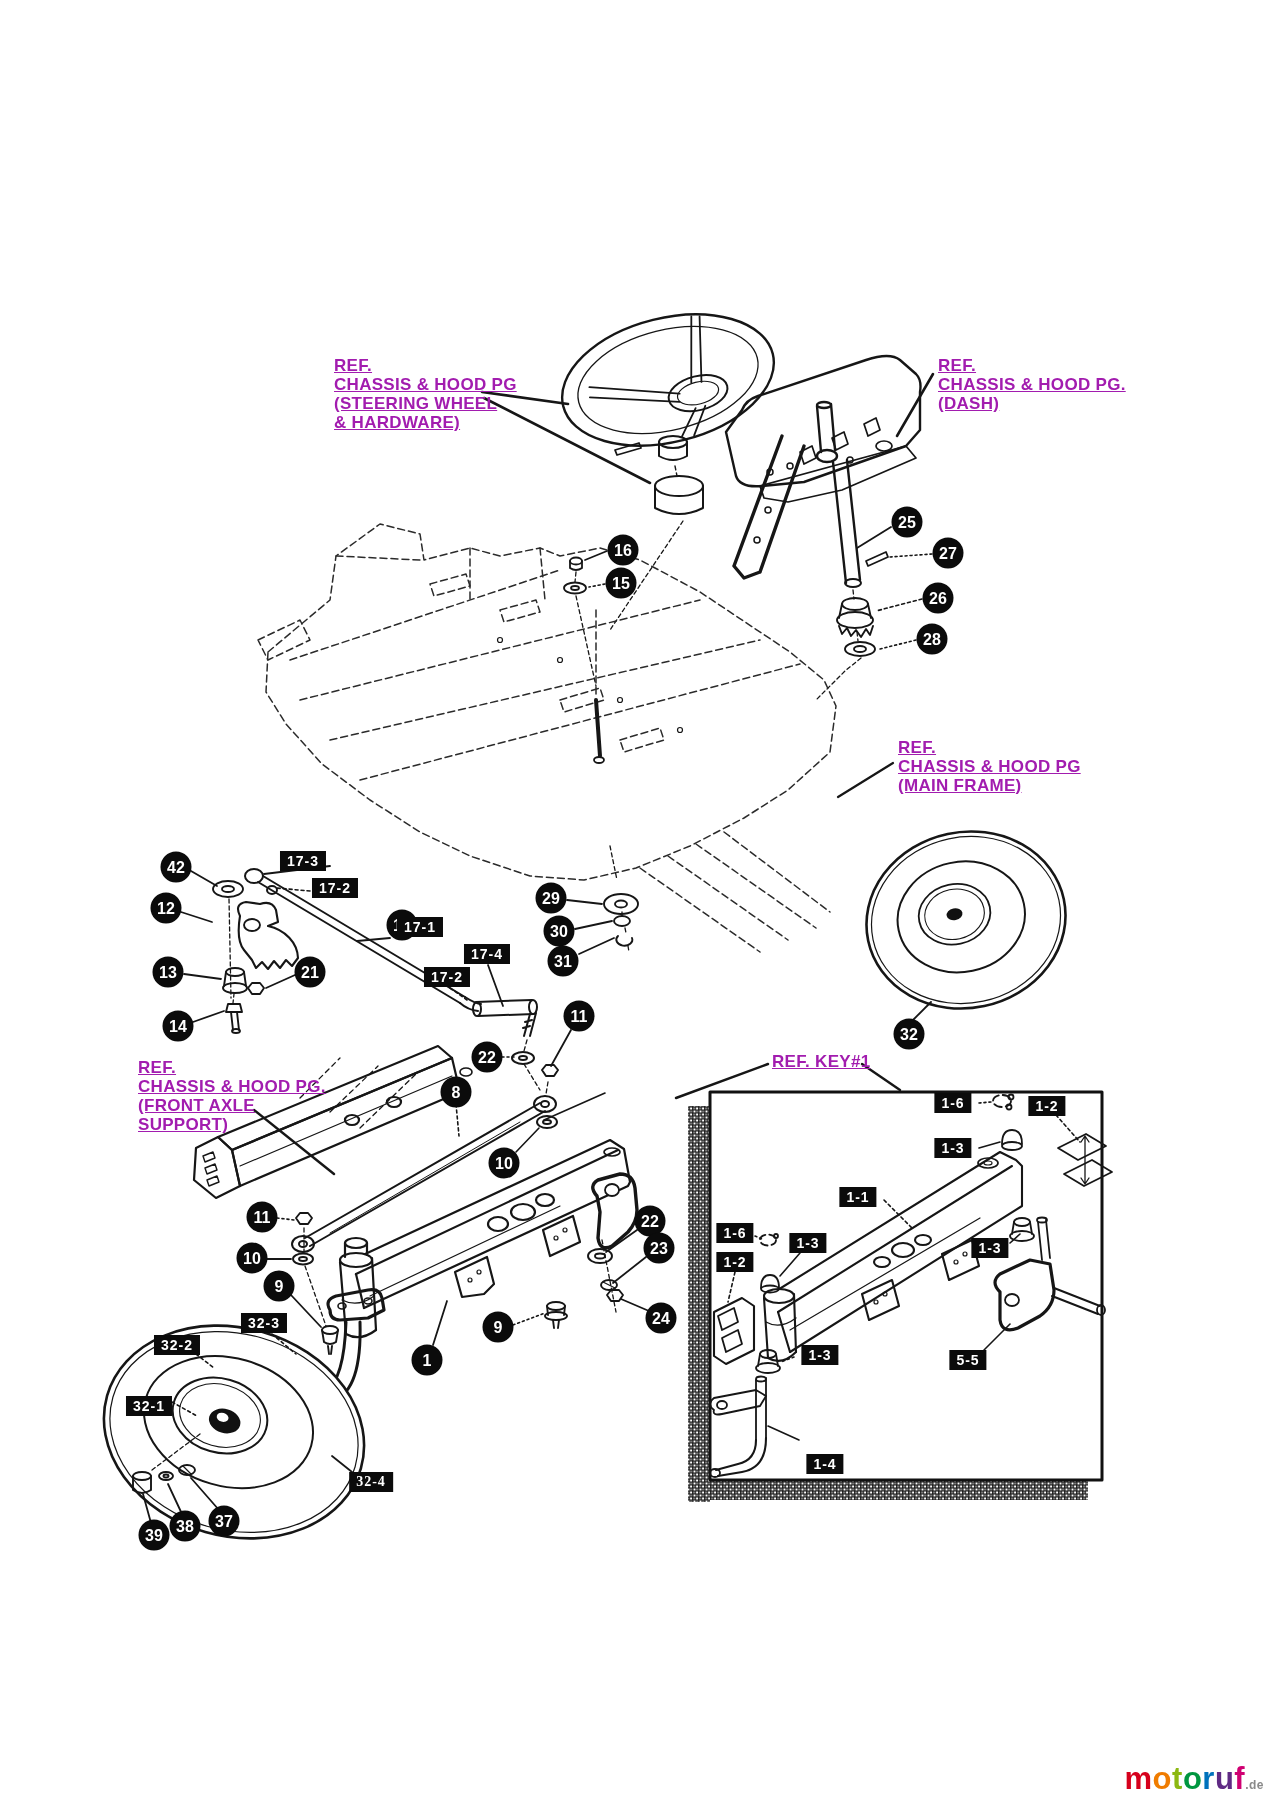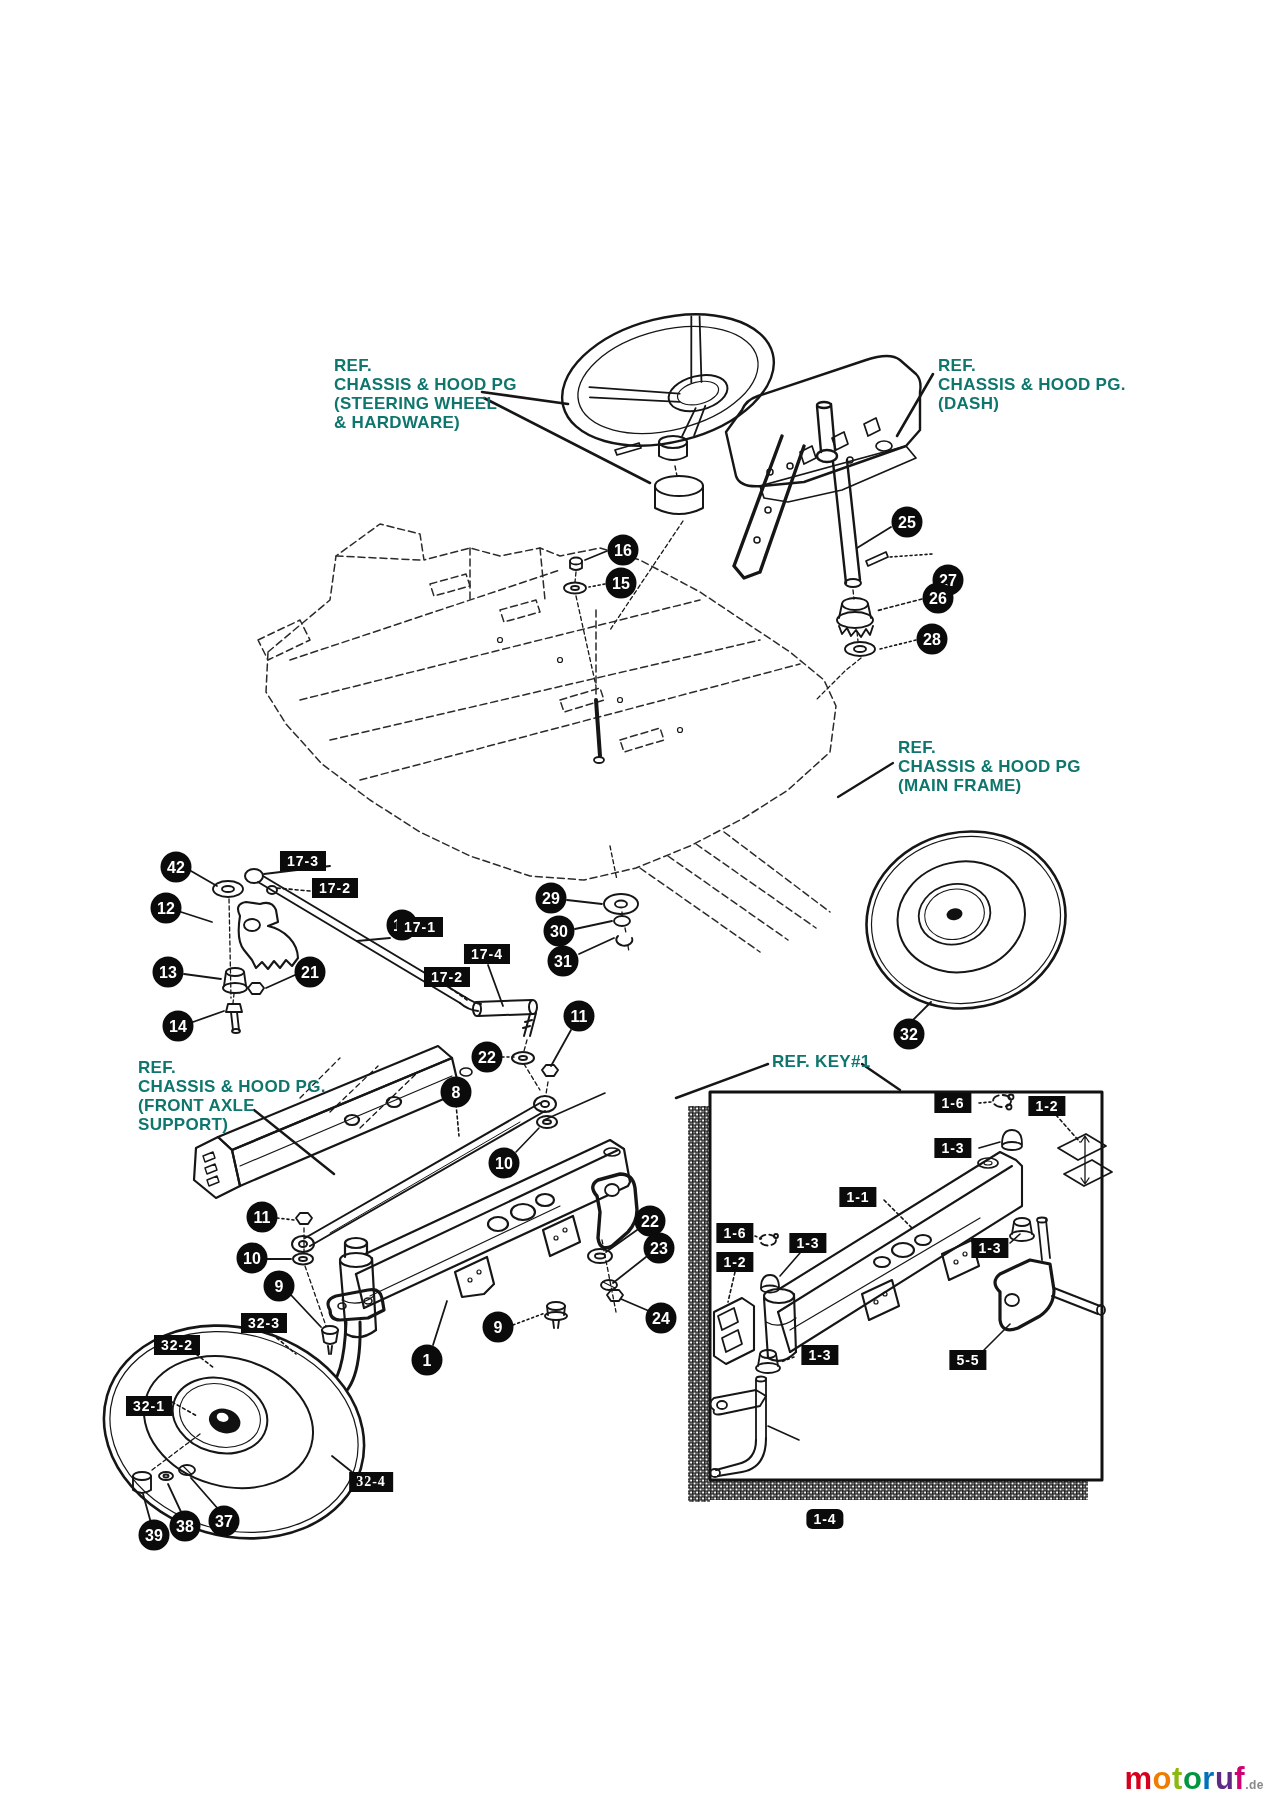--- a/index.html
+++ b/index.html
@@ -1,20 +1,20 @@
 <!DOCTYPE html>
 <html><head>
 <meta charset="utf-8">
 <style>
   html,body{margin:0;padding:0;background:#ffffff;}
   .stage{position:relative;width:1280px;height:1800px;background:#ffffff;
          font-family:"Liberation Sans",sans-serif;overflow:hidden;}
   svg.drawing{position:absolute;left:0;top:0;width:1280px;height:1800px;}
   .refnote{position:absolute;font-weight:700;font-size:17px;line-height:1.12;
-           color:#0f766e;white-space:nowrap;letter-spacing:.3px;}
+           color:#a21caf;white-space:nowrap;letter-spacing:.3px;text-decoration:underline;}
   .callout{position:absolute;width:31px;height:31px;border-radius:50%;
            background:#0b0b0b;color:#ffffff;font-weight:700;font-size:16px;
            display:flex;align-items:center;justify-content:center;
            transform:translate(-50%,-50%);}
   .plabel{position:absolute;background:#0b0b0b;color:#ffffff;font-weight:700;
           font-size:14px;line-height:1;padding:3px 7px;letter-spacing:1px;
           transform:translate(-50%,-50%);white-space:nowrap;}
   .logo{position:absolute;right:16px;bottom:6px;font-weight:700;font-size:31px;
         letter-spacing:.5px;line-height:1;}
   .logo .suffix{font-size:12px;font-weight:700;}
@@ -416,21 +416,21 @@
     <div>SUPPORT)</div>
   </div>
   <div class="refnote" style="left:772px;top:1052px">
     <div>REF. KEY#1</div>
   </div>
 
   <div>
       <div class="callout" style="left: 623px; top: 550px;">16</div>
       <div class="callout" style="left: 621px; top: 583px;">15</div>
       <div class="callout" style="left: 907px; top: 522px;">25</div>
-      <div class="callout" style="left: 948px; top: 553px; margin-top: 27px;">27</div>
+      <div class="callout" style="left: 948px; top: 553px;">27</div>
       <div class="callout" style="left: 938px; top: 598px;">26</div>
       <div class="callout" style="left: 932px; top: 639px;">28</div>
       <div class="callout" style="left: 176px; top: 867px;">42</div>
       <div class="callout" style="left: 166px; top: 908px;">12</div>
       <div class="callout" style="left: 168px; top: 972px;">13</div>
       <div class="callout" style="left: 310px; top: 972px;">21</div>
       <div class="callout" style="left: 178px; top: 1026px;">14</div>
       <div class="callout" style="left: 402px; top: 925px;">17</div>
       <div class="callout" style="left: 551px; top: 898px;">29</div>
       <div class="callout" style="left: 559px; top: 931px;">30</div>
@@ -465,20 +465,20 @@
       <div class="plabel" style="left: 953px; top: 1103px;">1-6</div>
       <div class="plabel" style="left: 1047px; top: 1106px;">1-2</div>
       <div class="plabel" style="left: 953px; top: 1148px;">1-3</div>
       <div class="plabel" style="left: 858px; top: 1197px;">1-1</div>
       <div class="plabel" style="left: 735px; top: 1233px;">1-6</div>
       <div class="plabel" style="left: 808px; top: 1243px;">1-3</div>
       <div class="plabel" style="left: 735px; top: 1262px;">1-2</div>
       <div class="plabel" style="left: 990px; top: 1248px;">1-3</div>
       <div class="plabel" style="left: 820px; top: 1355px;">1-3</div>
       <div class="plabel" style="left: 968px; top: 1360px;">5-5</div>
-      <div class="plabel" style="left: 825px; top: 1519px; border-radius: 6px;">1-4</div>
+      <div class="plabel" style="left: 825px; top: 1464px;">1-4</div>
     </div>
 
   <div class="logo">
     <span><span style="color: rgb(214, 0, 28);">m</span><span style="color: rgb(240, 124, 0);">o</span><span style="color: rgb(140, 184, 18);">t</span><span style="color: rgb(0, 150, 63);">o</span><span style="color: rgb(0, 114, 188);">r</span><span style="color: rgb(95, 42, 132);">u</span><span style="color: rgb(207, 0, 114);">f</span></span><span class="suffix" style="color: rgb(138, 138, 138);">.de</span>
   </div>
 
 </div>
 
 </body></html>

